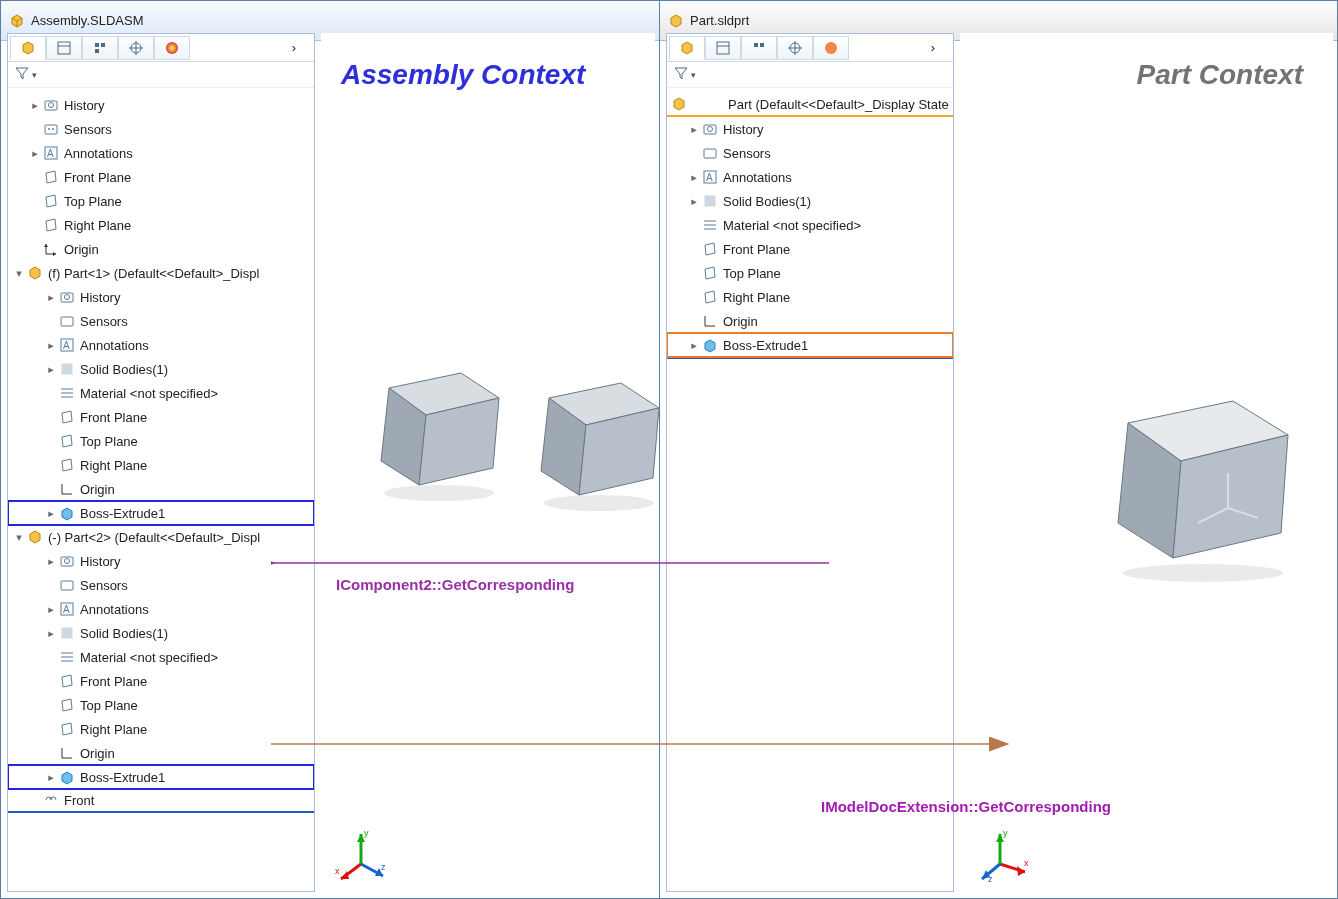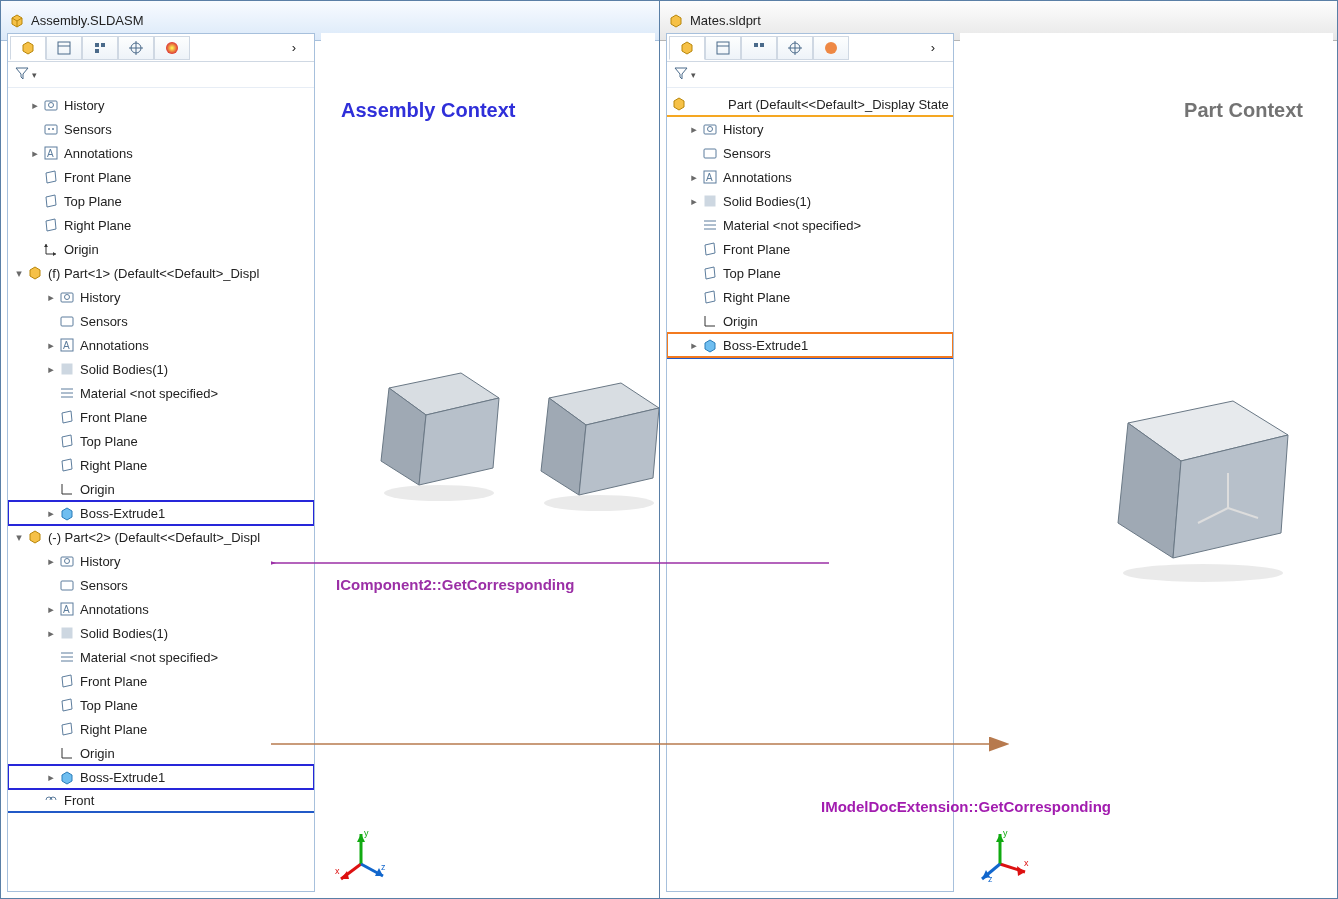--- a/index.html
+++ b/index.html
@@ -100,22 +100,22 @@
   .indent-2 { padding-left: 36px; }
   .hl-blue { outline: 2px solid #2626d9; outline-offset:-1px; background:#fff; }
   .hl-orange { outline: 2px solid #f37a1f; outline-offset:-1px; background:#fff; }
   .underline-blue { border-bottom: 2px solid #2159c7; }
   .underline-orange { border-bottom: 2px solid #f5a722; gap: 37px; }
   .root-label { font-weight: normal; }
 
   .context-label {
     position: absolute;
     font-weight: 700;
-    font-size: 20px;
-    margin-top: 40px;
+    font-size: 28px;
+    font-style: italic;
   }
   .viewport {
     position: absolute;
     left: 320px; right: 4px; top: 32px; bottom: 4px;
     background: #fff;
   }
   .pane.right .viewport { left: 300px; }
 
   .arrow-label {
     position: absolute;
@@ -523,21 +523,21 @@
   </div>
 </div>
 
 <div class="pane right">
   <div class="titlebar">
     <span class="icon-slot">
       <svg class="ic" viewBox="0 0 16 16">
           <polygon points="3,5 8,2 13,5 13,11 8,14 3,11" fill="#f6c147" stroke="#b8860b"></polygon>
         </svg>
     </span>
-    <span>Mates.sldprt</span>
+    <span>Part.sldprt</span>
   </div>
 
   <div class="sidebar">
     <div class="tabstrip">
       <div class="tabbtn active">
           <svg class="ic" viewBox="0 0 16 16">
             <polygon points="3,5 8,2 13,5 13,11 8,14 3,11" fill="#f6c147" stroke="#b8860b"></polygon>
           </svg>
         </div>
       <div class="tabbtn">

